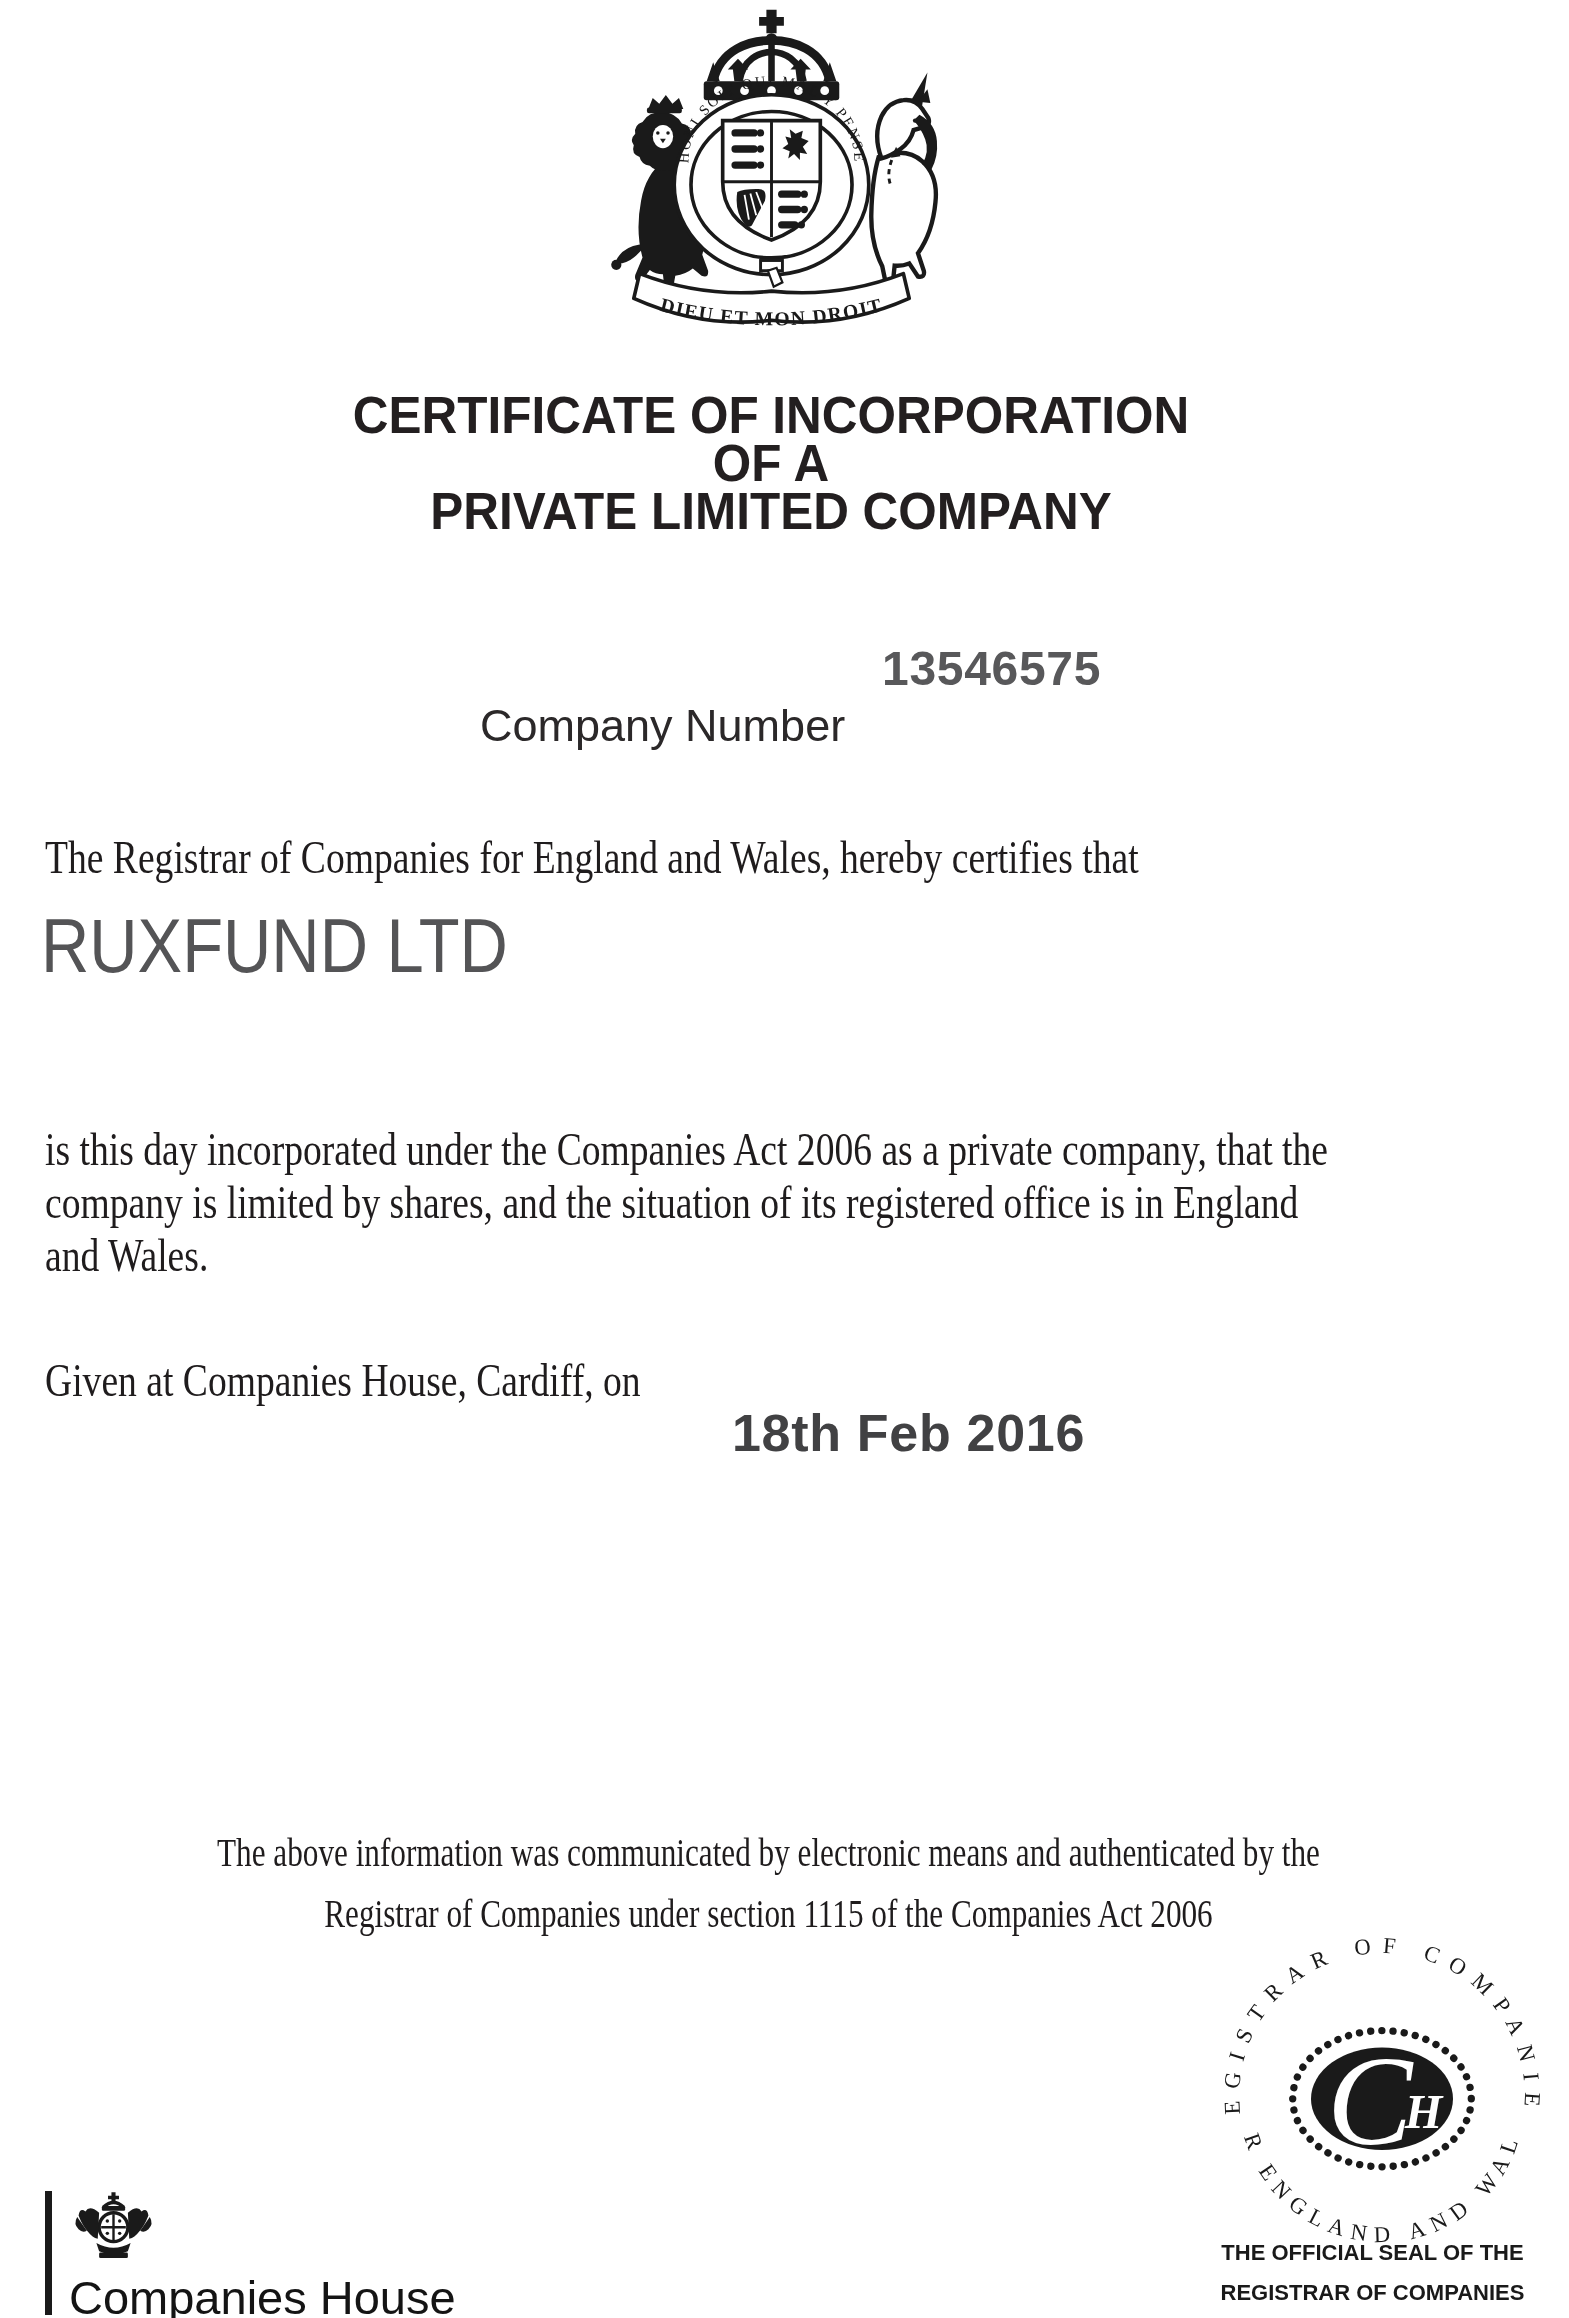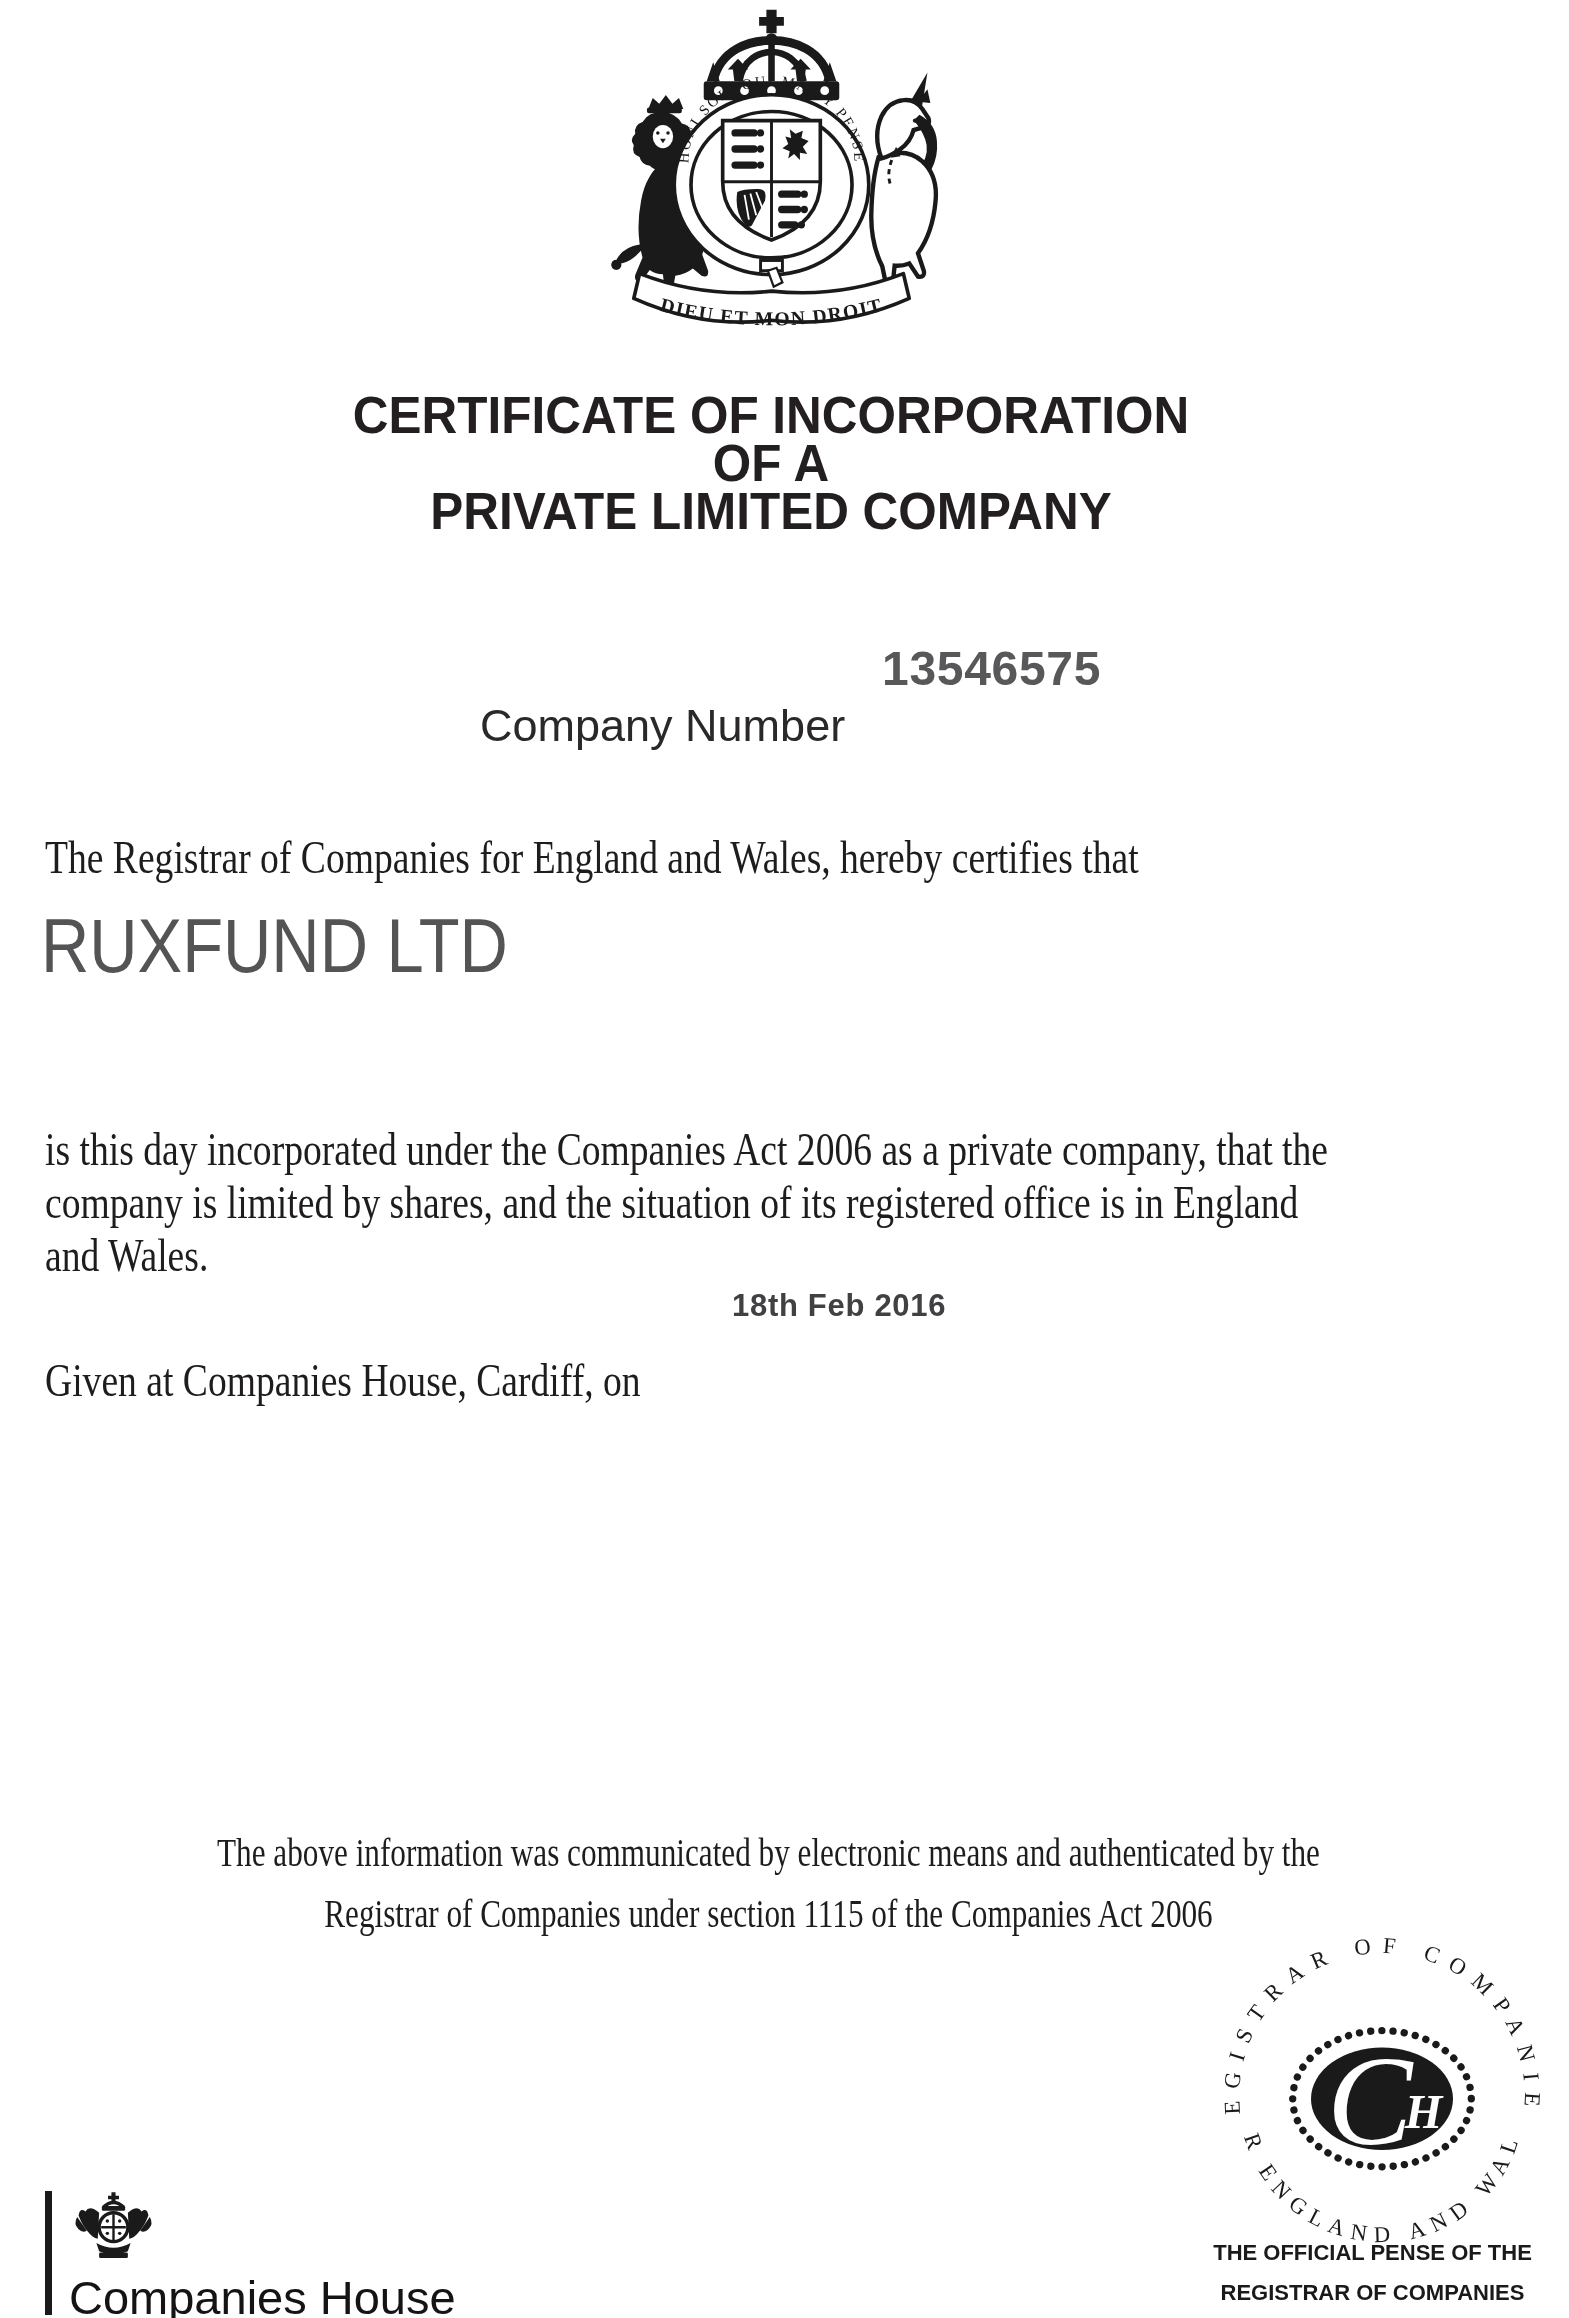--- a/index.html
+++ b/index.html
@@ -39,22 +39,22 @@
   .body-par{left:45px;top:1123px;}
   .given-label{left:45px;top:1354px;}
   
   .company-name{
     left:41px;top:908px;
     font-family:"Liberation Sans", sans-serif;font-size:76px;line-height:1;
     color:#545456;transform:scaleX(.88);transform-origin:0 0;white-space:nowrap;
   }
   
   .given-date{
-    left:732px;top:1290px;
-    font-family:"Liberation Sans", sans-serif;font-weight:700;font-size:31px;line-height:1;
+    left:732px;top:1407px;
+    font-family:"Liberation Sans", sans-serif;font-weight:700;font-size:52px;line-height:1;
     color:#414143;white-space:nowrap;letter-spacing:0.7px;
   }
   
   .auth{
     left:0;top:1822px;width:1537px;text-align:center;
     font-size:40px;line-height:61px;color:#1f1c1d;
     transform:scaleX(.78);transform-origin:50% 0;white-space:nowrap;
   }
   
   .seal-svg{left:1210px;top:1926px;width:344px;height:344px;}
@@ -201,21 +201,21 @@
   </text>
   <text font-size="31" letter-spacing="11" fill="#1a1a1a">
     <textPath href="#sealBottom" startOffset="50%" text-anchor="middle">FOR ENGLAND AND WALES</textPath>
   </text>
   <ellipse cx="235" cy="236" rx="122" ry="93" fill="none" stroke="#1a1a1a" stroke-width="10" pathLength="100" stroke-dasharray="0.01 2.26" stroke-linecap="round"></ellipse>
   <ellipse cx="235" cy="236" rx="97" ry="70" fill="#1a1a1a"></ellipse>
   <text x="160" y="298" font-size="175" font-style="italic" fill="#ffffff">C</text>
   <text x="266" y="276" font-size="66" font-style="italic" font-weight="bold" fill="#ffffff">H</text>
 </svg>
 <div class="abs seal-caption">
-  <div>THE OFFICIAL PENSE OF THE</div>
+  <div>THE OFFICIAL SEAL OF THE</div>
   <div>REGISTRAR OF COMPANIES</div>
 </div>
 
 <div class="abs ch-bar"></div>
 <svg class="abs ch-crest" viewBox="0 0 130 105" xmlns="http://www.w3.org/2000/svg">
   <g fill="#1a1a1a">
     <path d="M62,4 h6 v5 h5 v5 h-5 v5 h-6 v-5 h-5 v-5 h5 z"></path>
     <path d="M50,26 q15,-14 30,0" fill="none" stroke="#1a1a1a" stroke-width="5"></path>
     <rect x="48" y="24" width="34" height="7" rx="2"></rect>
     <circle cx="65" cy="55" r="21" fill="#fff" stroke="#1a1a1a" stroke-width="5"></circle>

